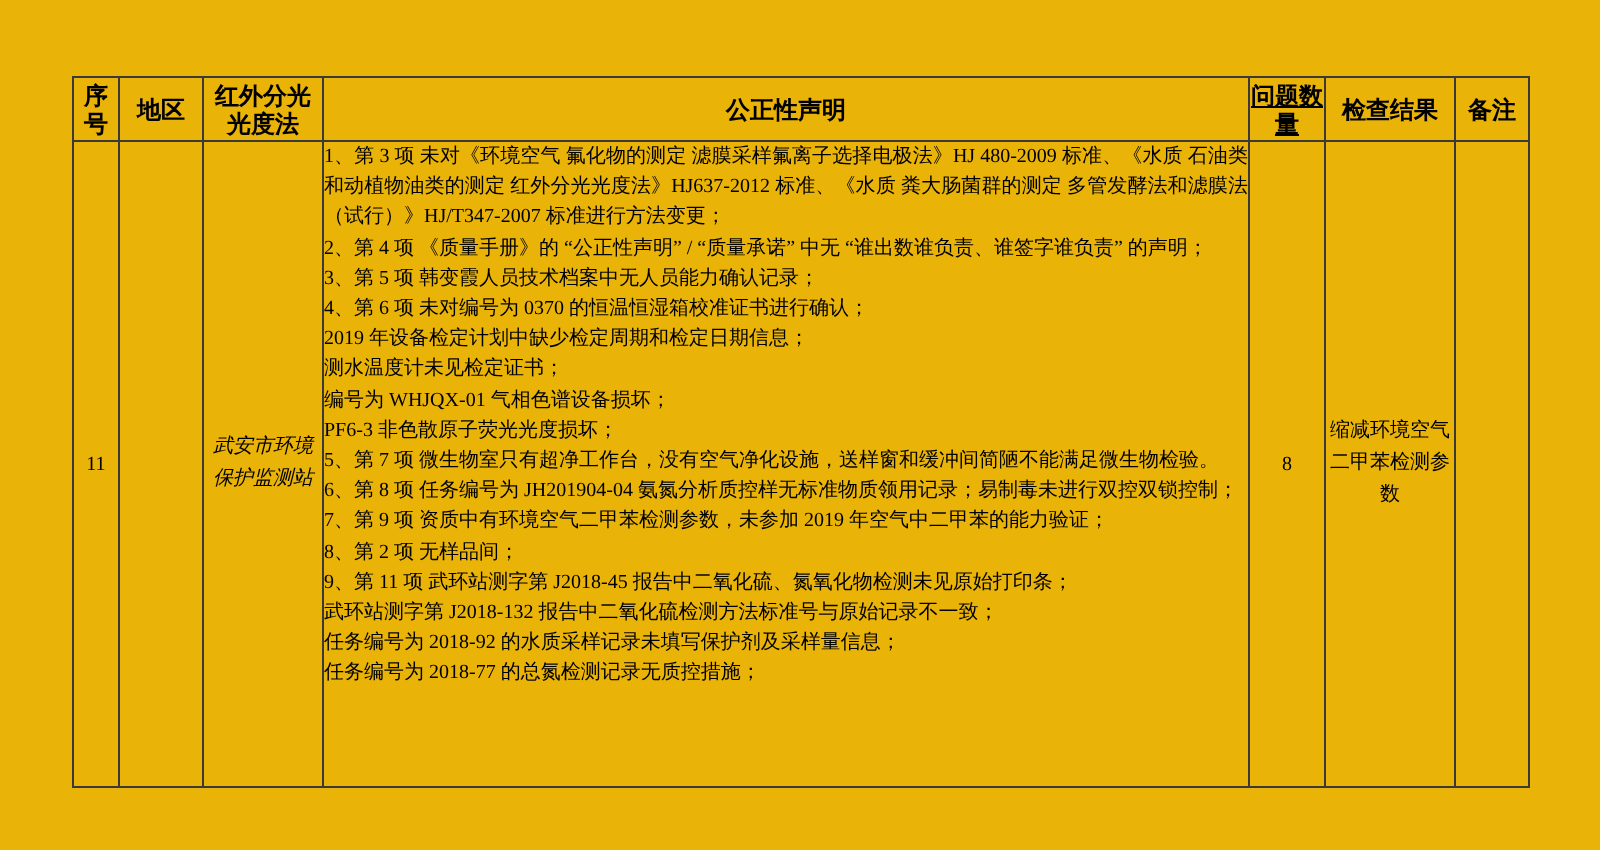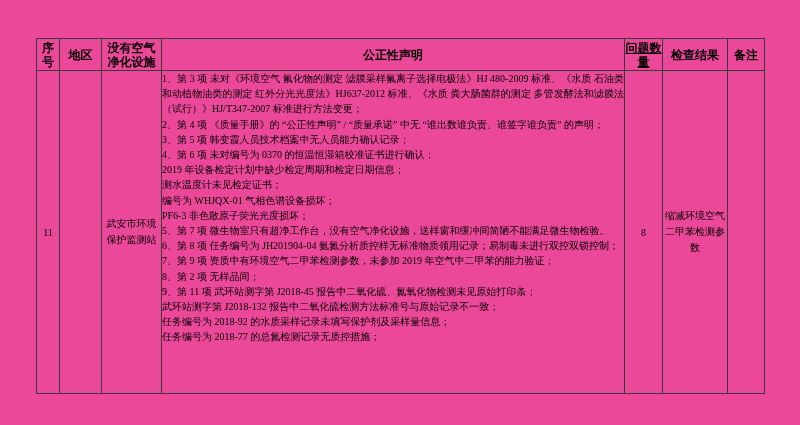--- a/index.html
+++ b/index.html
@@ -6,21 +6,21 @@
     margin: 0;
     padding: 0;
     background: #ffffff;
     font-family: "Liberation Serif", "DejaVu Serif", serif;
     color: #000000;
   }
   .sheet {
     position: relative;
     width: 800px;
     height: 425px;
-    background: #ec4899;
+    background: #eab308;
     overflow: hidden;
   }
   table.inspection {
     position: absolute;
     left: 36px;
     top: 38px;
     width: 728px;
     border-collapse: collapse;
     table-layout: fixed;
   }
@@ -47,20 +47,21 @@
     font-size: 10px;
     vertical-align: middle;
     text-align: center;
     line-height: 15px;
   }
   td.cell-agency {
     padding: 0 5px;
     word-break: break-all;
     text-align: center;
     line-height: 16px;
+    font-style: italic;
   }
   td.cell-problems {
     vertical-align: top;
     text-align: justify;
     padding: 2px 3px 0 3px;
     line-height: 15.2px;
     word-break: break-all;
   }
   td.cell-problems p {
     margin: 0;
@@ -84,21 +85,21 @@
       <col style="width:60px">
       <col style="width:463px">
       <col style="width:38px">
       <col style="width:65px">
       <col style="width:37px">
     </colgroup>
     <thead>
       <tr>
         <th class="pad-sm">序号</th>
         <th>地区</th>
-        <th class="pad-sm">没有空气净化设施</th>
+        <th class="pad-sm">红外分光光度法</th>
         <th>公正性声明</th>
         <th class="pad-qty">问题数量</th>
         <th class="pad-res">检查结果</th>
         <th>备注</th>
       </tr>
     </thead>
     <tbody>
       <tr>
         <td>11</td>
         <td></td>

